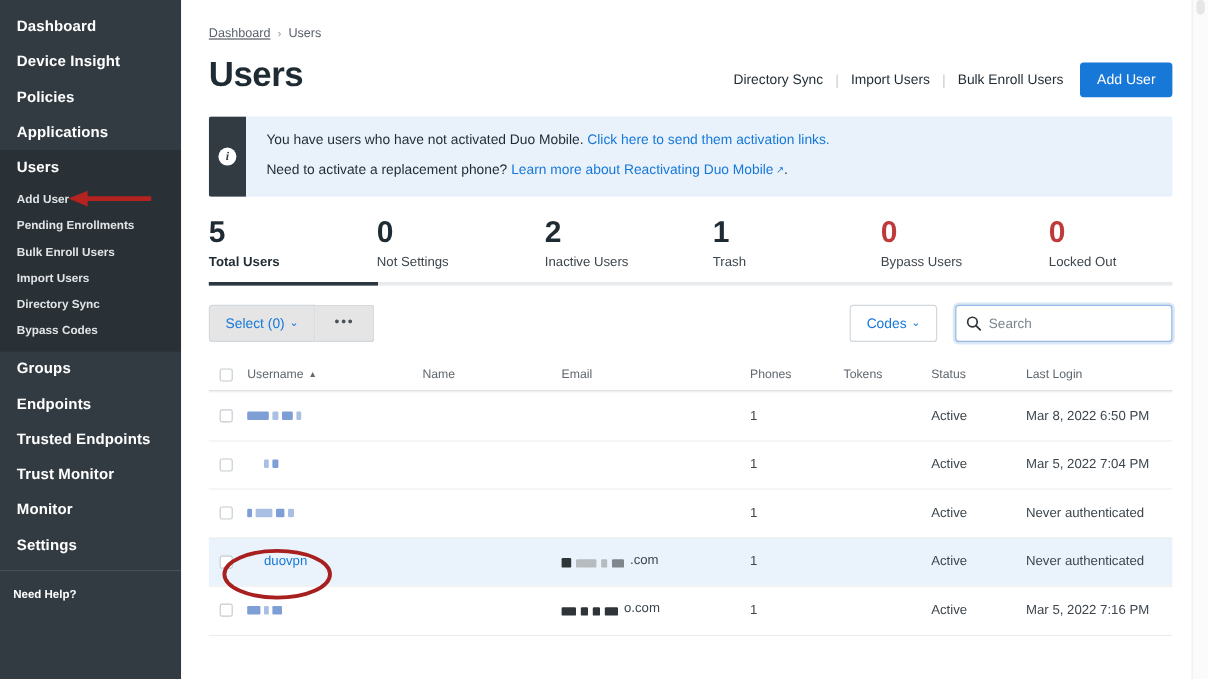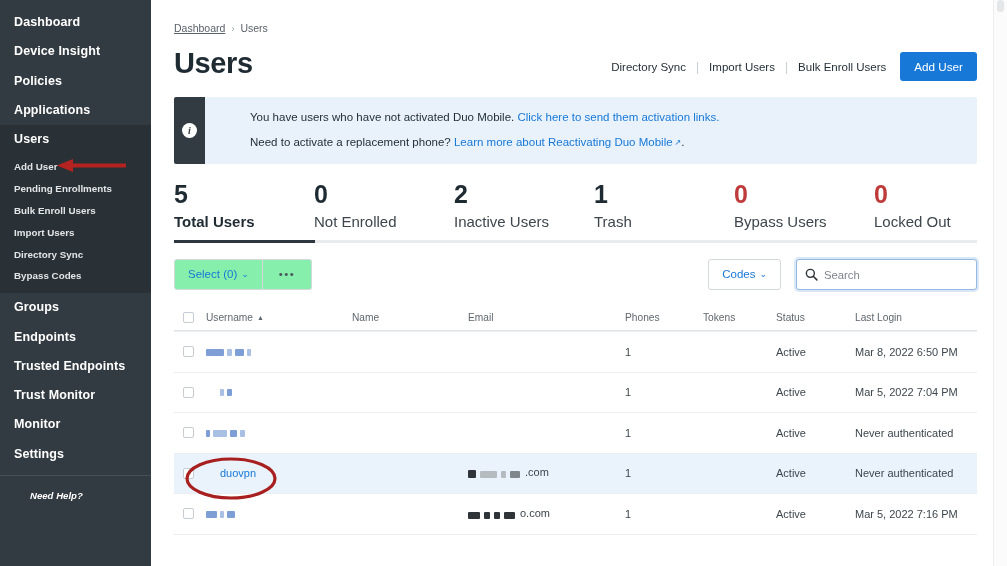--- a/index.html
+++ b/index.html
@@ -45,21 +45,21 @@
     font-size: 9.8px;
     font-weight: bold;
     padding-left: 14px;
     height: 21.8px;
     line-height: 21.8px;
     white-space: nowrap;
   }
   .nav-bottom-divider {
     height: 1px; background: #474e55; margin: 6px 0 0 0;
   }
-  .help-block { padding: 14px 0 0 30px; font-style: italic; }
+  .help-block { padding: 14px 0 0 11px; }
   .help-title { color: #ffffff; font-size: 9.6px; font-weight: bold; }
   .ext-glyph { font-size: 8px; display: inline-block; vertical-align: 1px; margin-left: 2px; }
 
   
   .main {
     flex: 1 1 auto;
     height: 566px;
     position: relative;
     background: #ffffff;
     padding: 0 30px 0 23px;
@@ -109,44 +109,44 @@
   }
   .info-circle {
     width: 15px; height: 15px; border-radius: 50%;
     background: #ffffff; color: #333b42;
     font-size: 10px; font-weight: bold; font-style: italic;
     font-family: "Liberation Serif", serif;
     display: flex; align-items: center; justify-content: center;
     line-height: 1;
   }
   .banner-body { padding: 12px 0 0 17px; }
-  .banner-line { font-size: 11.5px; color: #1f2b33; line-height: 16px; margin-bottom: 9px; white-space: nowrap; margin-left: 28px; }
+  .banner-line { font-size: 11.5px; color: #1f2b33; line-height: 16px; margin-bottom: 9px; white-space: nowrap; }
   .banner-line a { color: #1778d8; text-decoration: none; }
 
   
   .stats { display: flex; margin-top: 17px; position: relative; }
   .stat { width: 140px; flex: 0 0 140px; }
   .stat-num { font-size: 25px; font-weight: bold; color: #1f2b33; line-height: 27px; }
   .stat-num.red { color: #bf3b3b; }
-  .stat-label { font-size: 15px; color: #3d464d; margin-top: 5px; white-space: nowrap; }
+  .stat-label { font-size: 11px; color: #3d464d; margin-top: 5px; white-space: nowrap; }
   .stat.active .stat-label { font-weight: bold; color: #1f2b33; }
   .stats-rule {
     position: relative; height: 3px; margin-top: 10px;
     background: #e8eaec;
   }
   .stats-rule .active-bar {
     position: absolute; left: 0; top: 0; width: 141px; height: 3px;
     background: #2c3740;
   }
 
   
   .toolbar { display: flex; align-items: center; margin-top: 16px; }
   .btngroup { display: flex; }
   .btn-ghost {
-    background: #86efac; border: 1px solid #d3d8dd;
+    background: #e5e5e5; border: 1px solid #d3d8dd;
     color: #1778d8; font-size: 11.5px;
     height: 31px; line-height: 29px; padding: 0 13px;
     cursor: pointer; white-space: nowrap;
   }
   .btn-ghost.left { border-radius: 3px 0 0 3px; }
   .btn-ghost.right { border-radius: 0 3px 3px 0; border-left: none; padding: 0 16px; color: #49525a; letter-spacing: 1.5px; }
   .caret { display: inline-block; margin-left: 4px; font-size: 9px; vertical-align: 1px; }
   .toolbar-right { margin-left: auto; display: flex; align-items: center; }
   .btn-export {
     background: #ffffff; border: 1px solid #d3d8dd; border-radius: 3px;
@@ -275,21 +275,21 @@
       </div>
     </div>
 
     <div class="stats">
       <div class="stat active">
         <div class="stat-num">5</div>
         <div class="stat-label">Total Users</div>
       </div>
       <div class="stat">
         <div class="stat-num">0</div>
-        <div class="stat-label">Not Enrolled</div>
+        <div class="stat-label">Not Settings</div>
       </div>
       <div class="stat">
         <div class="stat-num">2</div>
         <div class="stat-label">Inactive Users</div>
       </div>
       <div class="stat">
         <div class="stat-num">1</div>
         <div class="stat-label">Trash</div>
       </div>
       <div class="stat">

